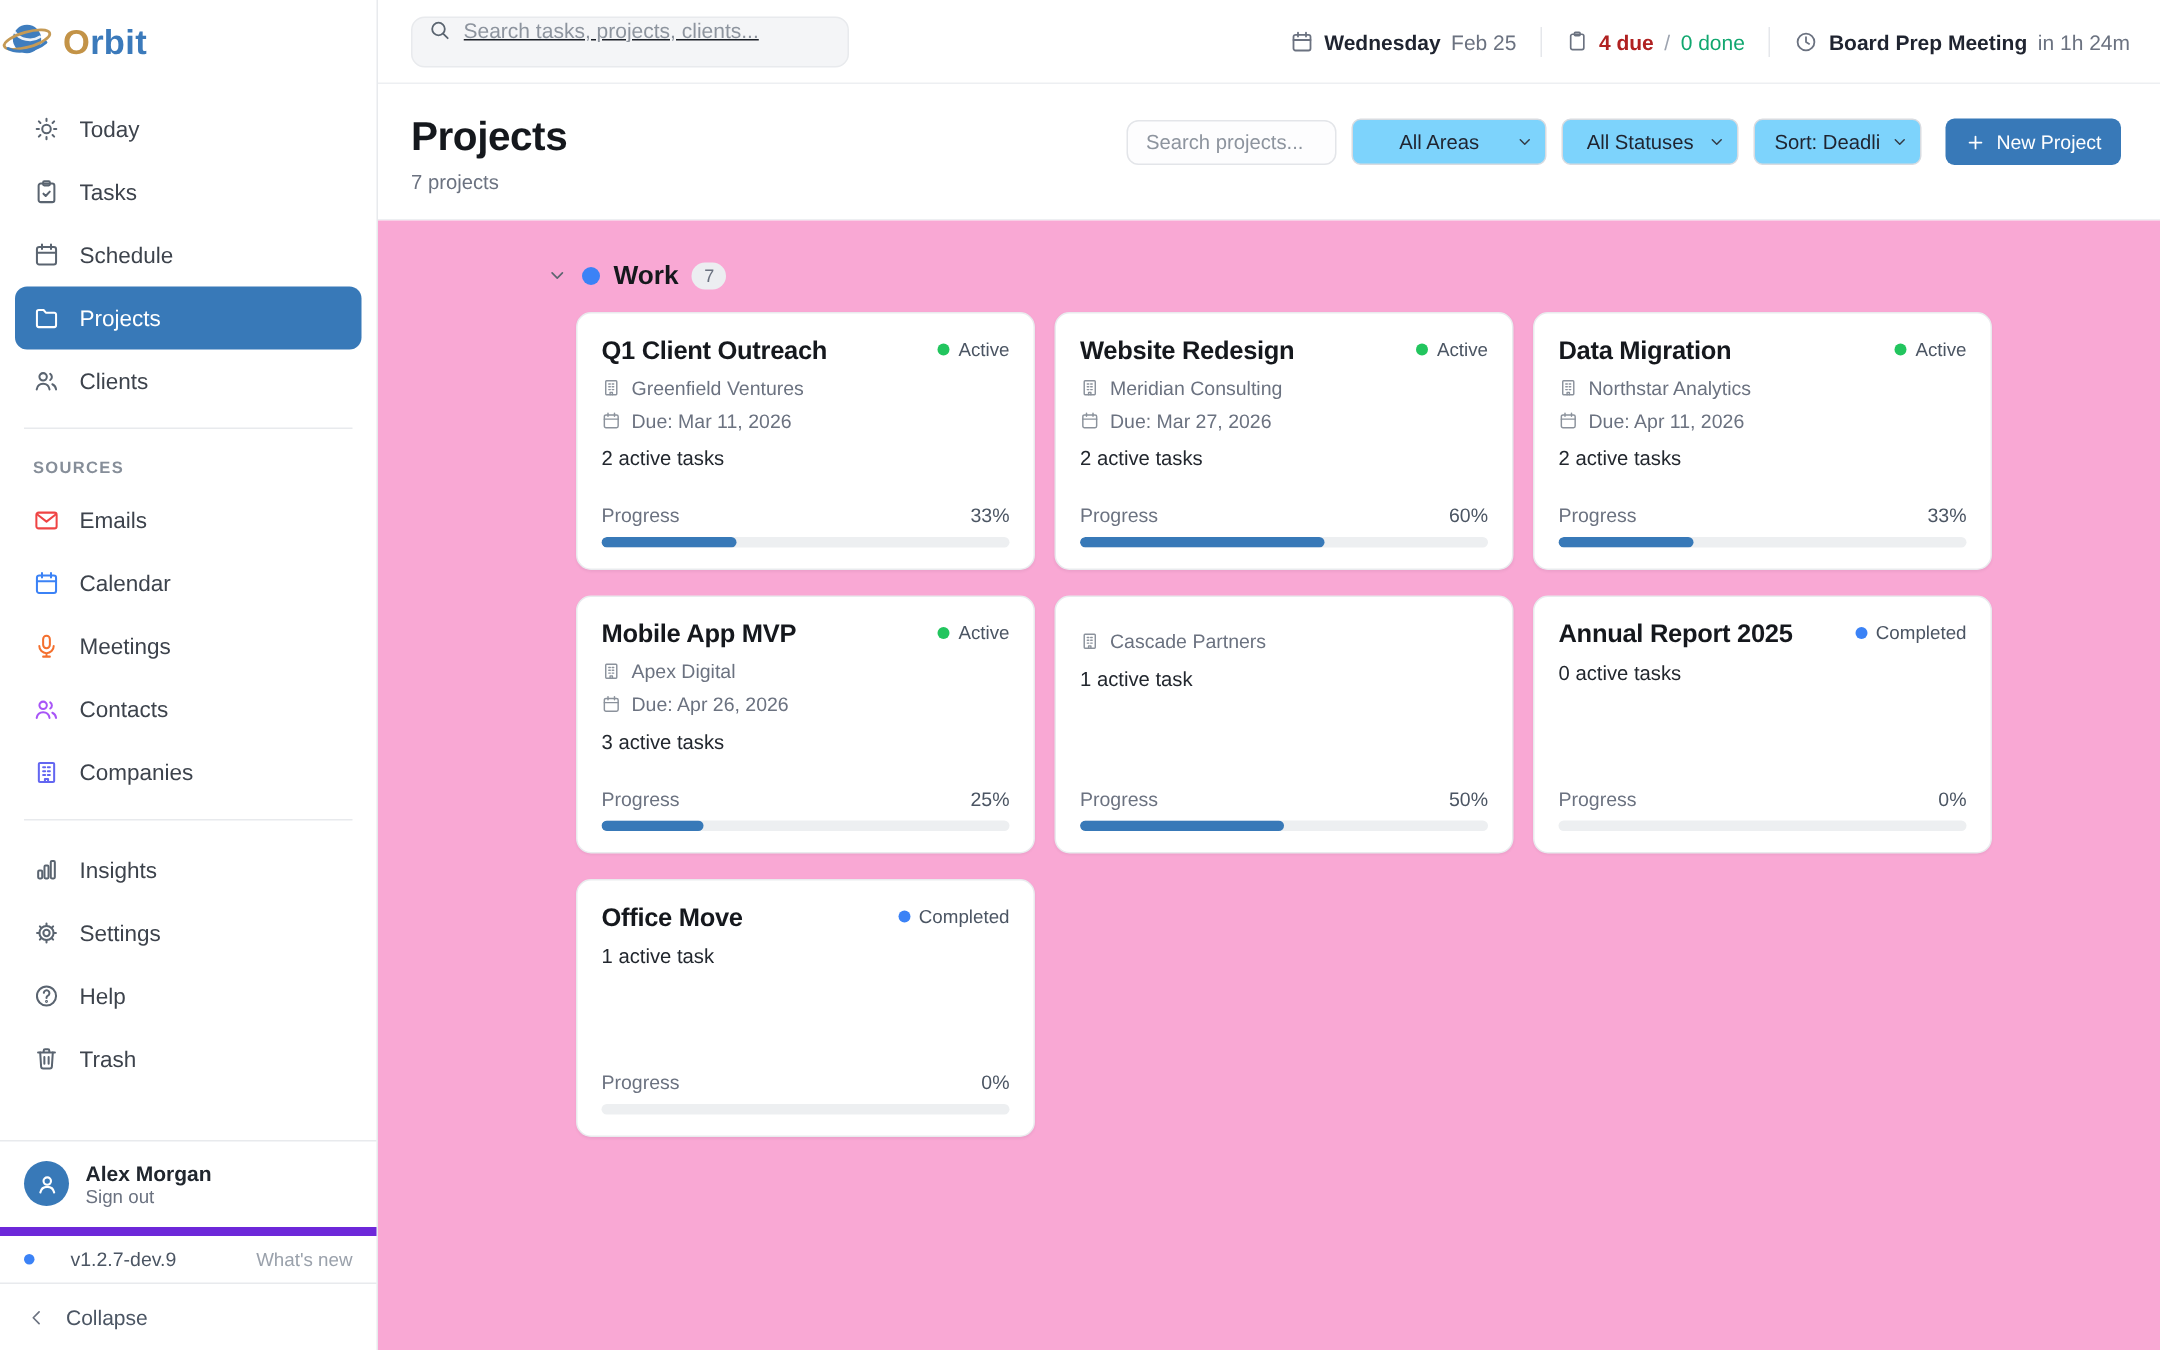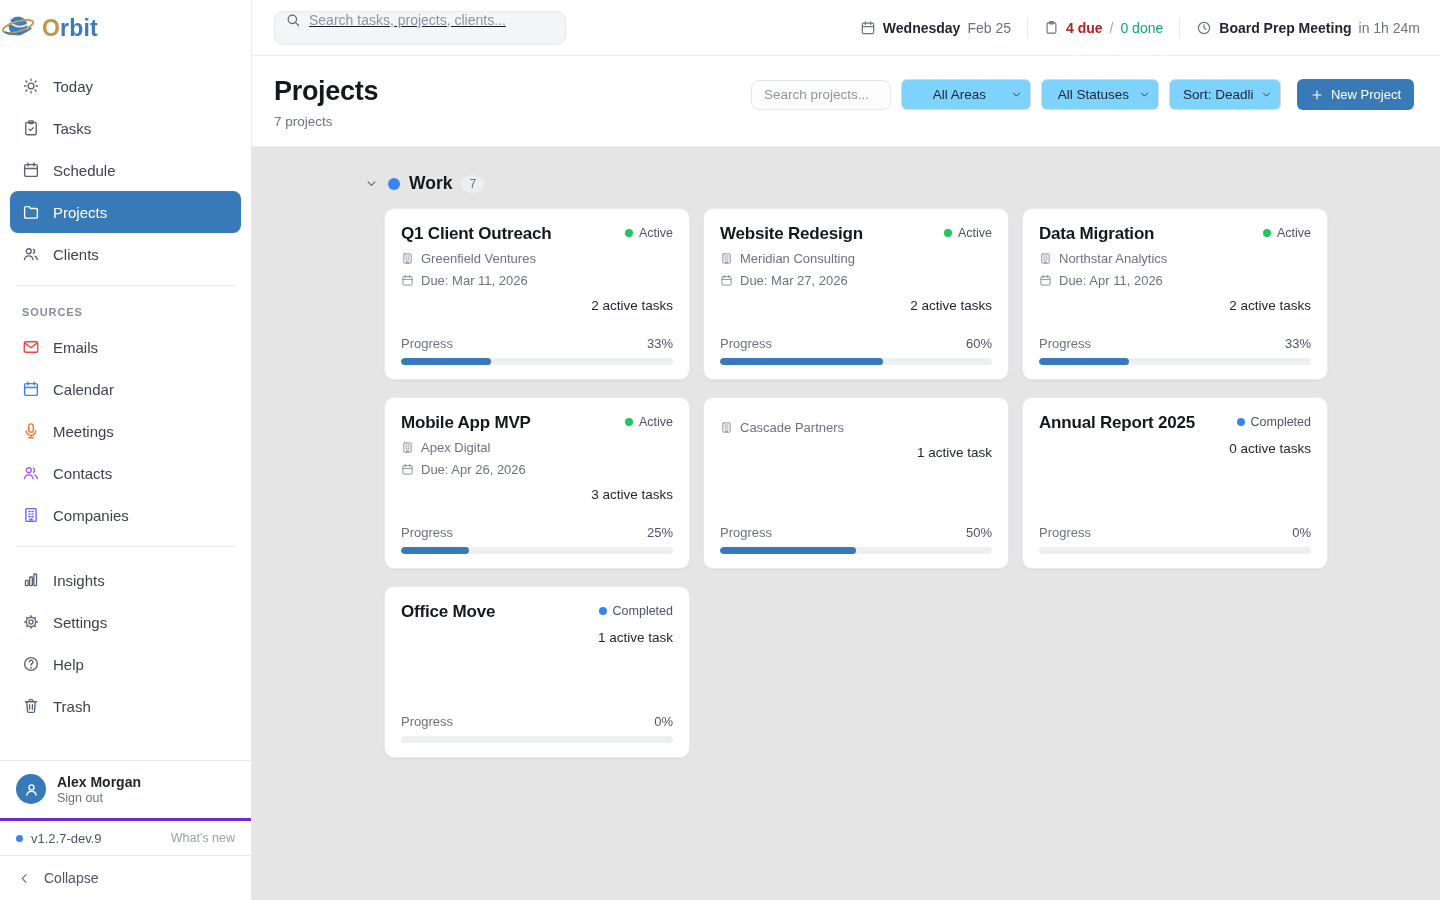--- a/index.html
+++ b/index.html
@@ -23,21 +23,21 @@
   .ic-mail { color:#ef4444 !important; }
   .ic-cal-src { color:#3b82f6 !important; }
   .ic-mic { color:#f4702e !important; }
   .ic-building-src { color:#6366f1 !important; }
   .ic-contacts { color:#a855f7 !important; }
   .sb-spacer { flex:1; }
   .user-row { border-top:1px solid #e8eaed; padding:13px 16px; display:flex; align-items:center; gap:11px; }
   .avatar { width:30px; height:30px; border-radius:50%; background:#3879b8; color:#fff; display:flex; align-items:center; justify-content:center; flex:none; }
   .user-name { font-size:14px; font-weight:700; color:#20262e; line-height:1.25; }
   .user-signout { font-size:12.5px; color:#6b7280; cursor:pointer; }
-  .version-row { border-top:3px solid #6d28d9; height:37px; display:flex; align-items:center; padding:0 16px; gap:8px; }
+  .version-row { border-top:6px solid #6d28d9; height:37px; display:flex; align-items:center; padding:0 16px; gap:24px; }
   .version-dot { width:7px; height:7px; border-radius:50%; background:#3b82f6; flex:none; }
   .version-text { font-size:13px; color:#4b5563; }
   .whats-new { margin-left:auto; font-size:12.5px; color:#9aa1ab; cursor:pointer; }
   .collapse-row { border-top:1px solid #e8eaed; height:45px; display:flex; align-items:center; padding:0 17px; gap:12px; font-size:14px; color:#4b5563; cursor:pointer; }
   .collapse-row .ic { color:#6b7280; }
 
   
   .main { flex:1; display:flex; flex-direction:column; min-width:0; }
   .topbar { height:56px; border-bottom:1px solid #edeff2; display:flex; align-items:center; flex:none; }
   .global-search { margin-left:22px; width:292px; height:34px; background:#f4f5f7; border:1px solid #e8eaed; border-radius:9px; display:flex; align-items:flex-start; padding:0 10px; gap:8px;text-decoration:underline; }
@@ -61,21 +61,21 @@
   .proj-search::placeholder { color:#8d949e; }
   .sel-wrap { position:relative; }
   .sel-wrap select { appearance:none; -webkit-appearance:none; height:31px; border:1px solid #d8dbe0; border-radius:6px; background:#7dd3fc; font-family:inherit; font-size:13.5px; color:#1f2430; padding:0 26px 0 13px; outline:none; cursor:pointer; }
   .sel-wrap .chev { position:absolute; right:8px; top:9px; pointer-events:none; color:#333a44; }
   .sel-areas select { width:130px; text-align:center; }
   .sel-status select { width:118px; text-align:center; }
   .sel-sort select { width:112px; }
   .new-project-btn { height:31px; background:#3879b8; color:#fff; border:0; border-radius:6px; font-family:inherit; font-size:13px; font-weight:500; display:flex; align-items:center; gap:7px; padding:0 13px; cursor:pointer; margin-left:6px; }
   .new-project-btn .ic { color:#fff; }
 
-  .content { flex:1; background:#e5e5e5; overflow:auto; padding-top:26px;text-align:right; }
+  .content { flex:1; background:#f9a8d4; overflow:auto; padding-top:26px; }
   .group-wrap { margin-left:112px; width:976px; }
   .group-head { display:flex; align-items:center; gap:9px; cursor:pointer; }
   .group-head .ic { color:#5d6570; }
   .group-dot { width:12px; height:12px; border-radius:50%; }
   .group-name { font-size:17.5px; font-weight:700; color:#15181d; }
   .group-count { background:#eceef1; border-radius:999px; font-size:12px; color:#6b7280; padding:2px 8px; }
   .cards { margin:14px 0 0 20px; width:956px; display:grid; grid-template-columns:repeat(3,306px); gap:17px 13px; padding-bottom:30px; }
   .card { width:306px; height:172px; background:#fff; border:1px solid #e9ebee; border-radius:10px; box-shadow:0 1px 2px rgba(16,24,40,.05); padding:15px 16px 14px; display:flex; flex-direction:column; cursor:pointer; }
   .card-top { display:flex; align-items:flex-start; }
   .card-title { font-size:17px; font-weight:700; color:#15181d; letter-spacing:-.2px; }

